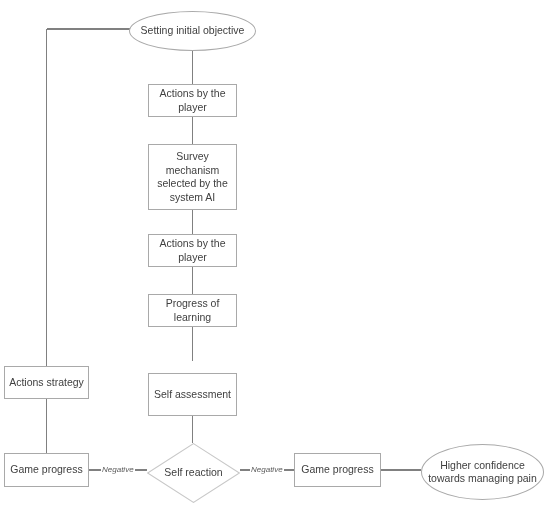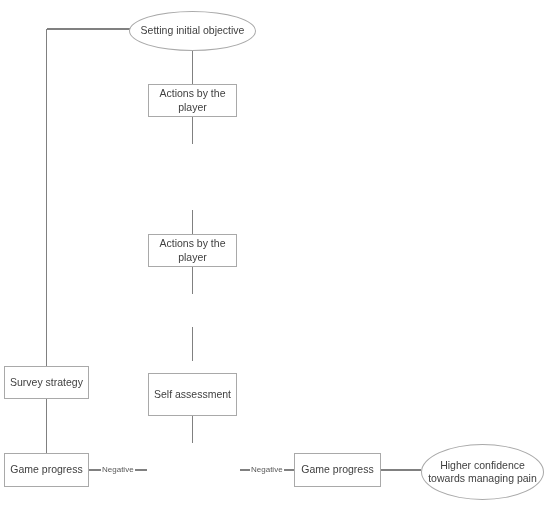--- a/index.html
+++ b/index.html
@@ -72,20 +72,21 @@
   }
   .decision .node-label {
     position: relative;
     z-index: 2;
     background: #ffffff;
     padding: 0 2px;
   }
   .edge-label {
     position: absolute;
     font-size: 8px;
+    font-style: italic;
     color: #595959;
     background: #ffffff;
     padding: 0 1px;
     white-space: nowrap;
     line-height: 10px;
   }
 </style>
 </head>
 <body>
 
@@ -119,35 +120,51 @@
 
   <div class="node terminator" style="left:129px; top:11px; width:127px; height:40px;">
     <span class="node-label">Setting initial objective</span>
   </div>
 
   <div class="node process" style="left:148px; top:84px; width:89px; height:33px;">
     <span class="node-label">Actions by the
 player</span>
   </div>
 
+  <div class="node process" style="left:148px; top:144px; width:89px; height:66px;">
+    <span class="node-label">Survey
+mechanism
+selected by the
+system AI</span>
+  </div>
 
   <div class="node process" style="left:148px; top:234px; width:89px; height:33px;">
     <span class="node-label">Actions by the
 player</span>
   </div>
 
+  <div class="node process" style="left:148px; top:294px; width:89px; height:33px;">
+    <span class="node-label">Progress of
+learning</span>
+  </div>
 
   <div class="node process" style="left:148px; top:361px; width:89px; height:43px;margin-top:12px;">
     <span class="node-label">Self assessment</span>
   </div>
 
   <div class="node process" style="left:4px; top:366px; width:85px; height:33px;">
-    <span class="node-label">Survey strategy</span>
+    <span class="node-label">Actions strategy</span>
   </div>
 
+  <div class="decision" style="left:147px; top:443px; width:93px; height:60px;">
+    <svg class="diamond-shape" viewBox="0 0 93 60" width="93" height="60" xmlns="http://www.w3.org/2000/svg" preserveAspectRatio="none">
+      <polygon points="46.5,0.6 92.4,30 46.5,59.4 0.6,30" fill="#ffffff" stroke="#c8c8c8" stroke-width="1.1"></polygon>
+    </svg>
+    <span class="node-label">Self reaction</span>
+  </div>
 
   <div class="node process" style="left:4px; top:453px; width:85px; height:34px;">
     <span class="node-label">Game progress</span>
   </div>
 
   <div class="node process" style="left:294px; top:453px; width:87px; height:34px;">
     <span class="node-label">Game progress</span>
   </div>
 
   <div class="node terminator" style="left:421px; top:444px; width:123px; height:56px;">

